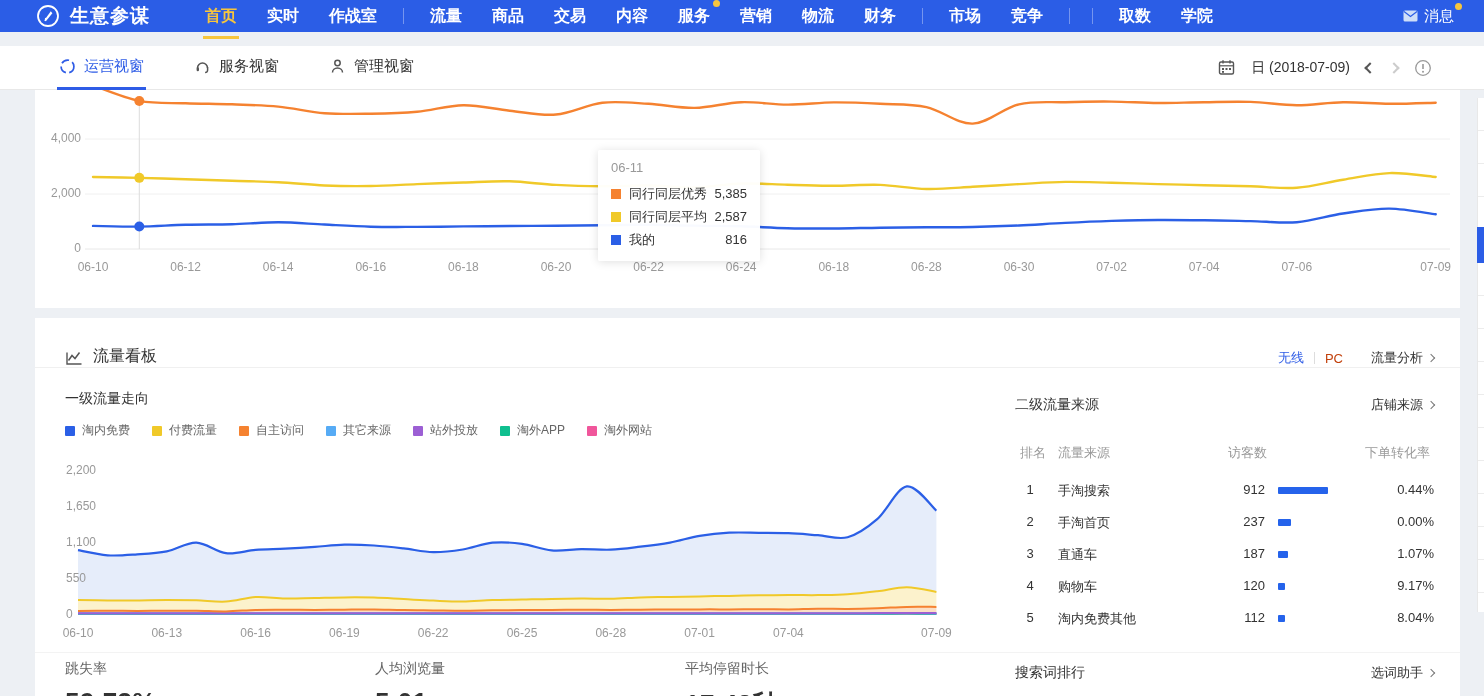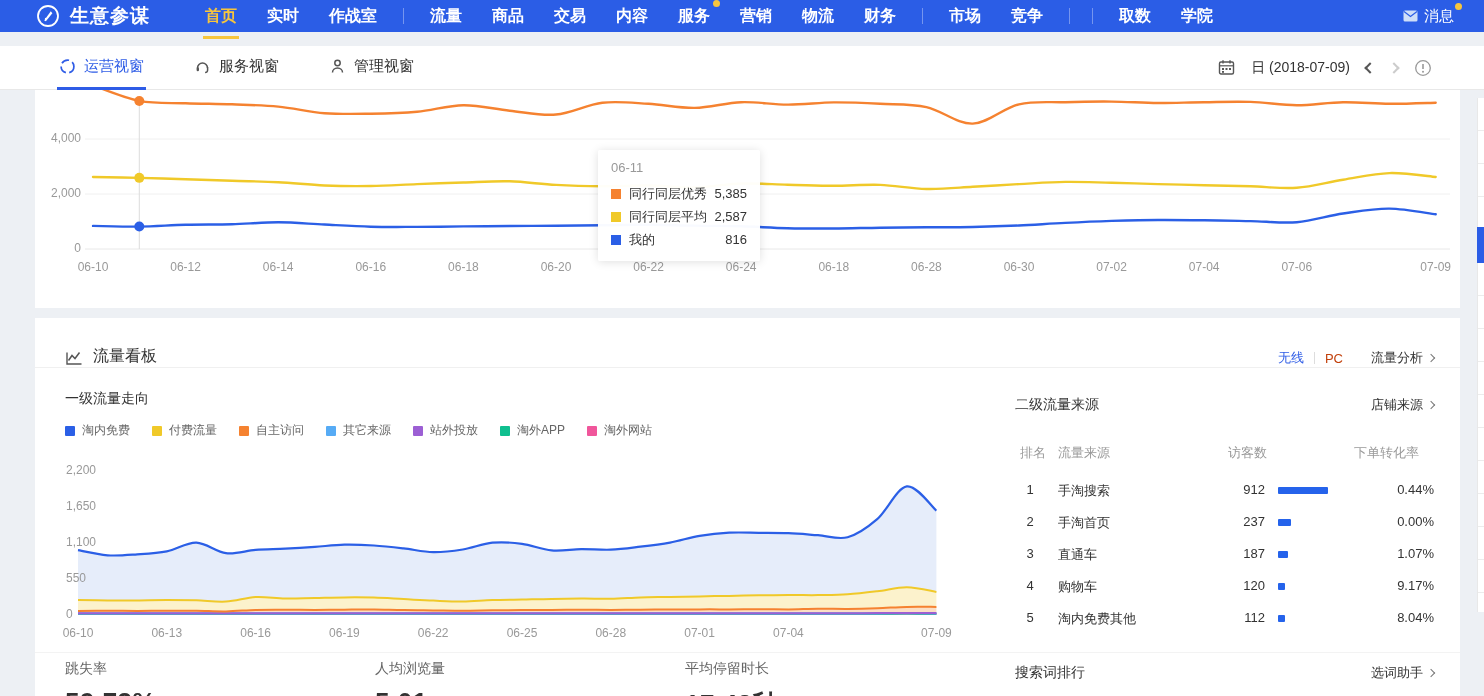--- a/index.html
+++ b/index.html
@@ -64,21 +64,21 @@
   
   .rpanel{position:absolute;left:980px;top:78px;width:419px;}
   .rp-head{display:flex;align-items:center;}
   .rp-title{font-size:14px;color:#333;}
   .rp-link{margin-left:auto;font-size:13px;color:#333;cursor:pointer;}
   .thead{position:relative;margin-top:30px;height:18px;font-size:13px;color:#999;}
   .thead span{position:absolute;top:0;}
   .h-rank{left:5px;}
   .h-src{left:43px;}
   .h-vis{left:213px;width:100px;text-align:left;}
-  .h-conv{right:15px;width:110px;text-align:right;}
+  .h-conv{right:4px;width:110px;text-align:right;}
   .trows{margin-top:12px;}
   .trow{position:relative;height:32px;font-size:13px;color:#333;}
   .trow span{position:absolute;top:8px;}
   .r-rank{left:6px;width:18px;text-align:center;}
   .r-name{left:43px;}
   .r-vis{left:150px;width:100px;text-align:right;}
   .r-bar{position:absolute;left:263px;top:13px;height:7px;border-radius:1px;background:#2563EB;}
   .r-pct{right:0;width:110px;text-align:right;}
 
   .c2div{position:absolute;left:0;right:0;top:334px;height:1px;background:#f3f3f3;}

